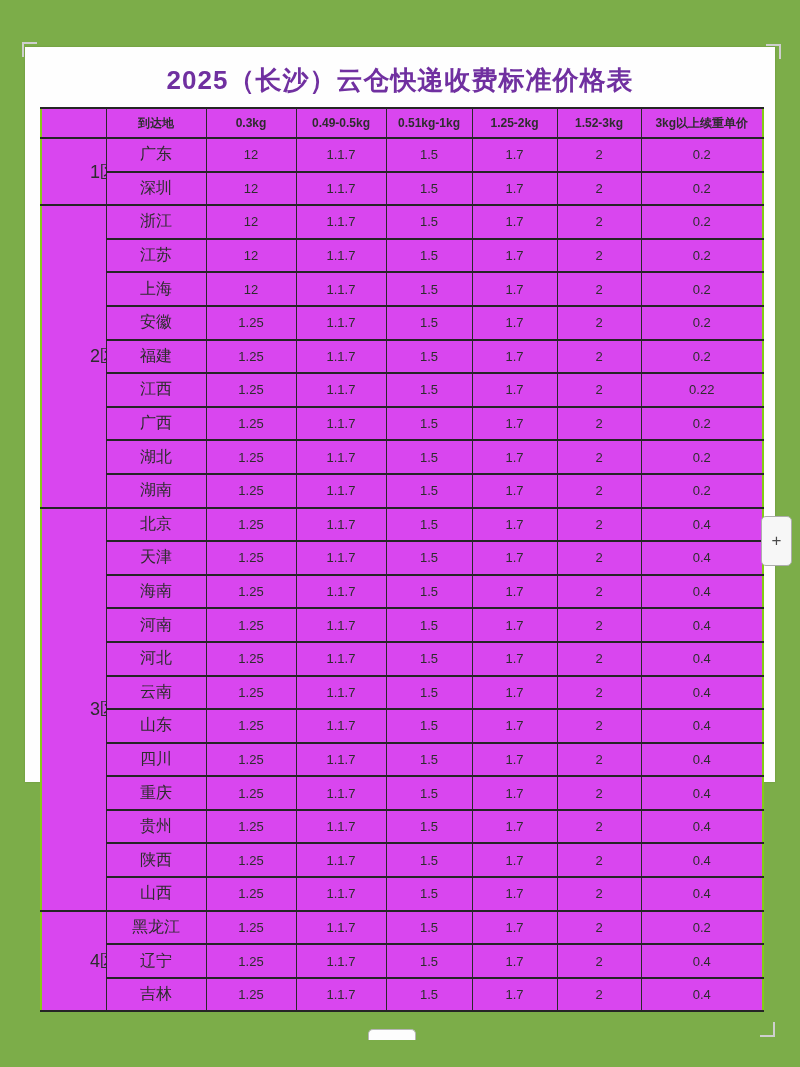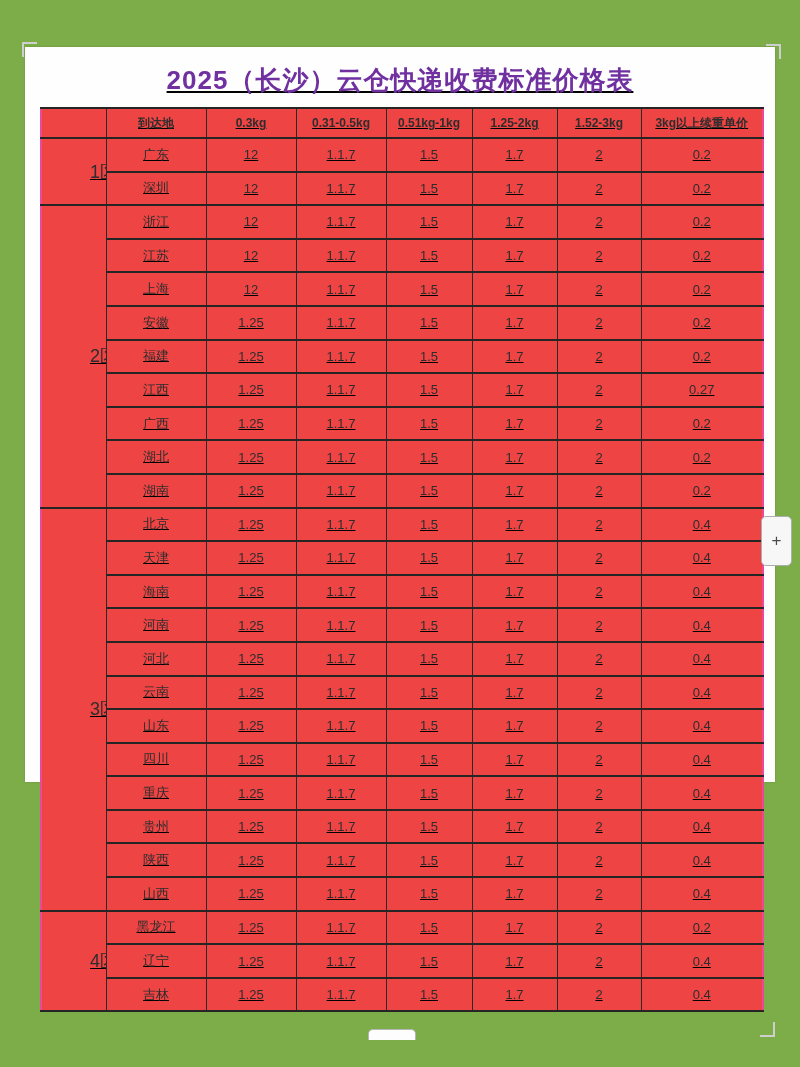--- a/index.html
+++ b/index.html
@@ -9,21 +9,20 @@
     position: relative;
     font-family: "Liberation Sans", sans-serif;
     overflow: hidden;
   }
   .paper {
     position: absolute;
     left: 25px; top: 47px;
     width: 750px; height: 735px;
     background: #fefefe;
     box-shadow: 0 0 2px rgba(0,0,0,0.15);
-    text-decoration: underline;
   }
   .corner-mark {
     position: absolute;
     width: 13px; height: 13px;
   }
   .corner-tl { left: 22px; top: 42px; border-left: 2px solid #cfcfcf; border-top: 2px solid #cfcfcf; }
   .corner-tr { left: 766px; top: 44px; border-right: 2px solid #cfcfcf; border-top: 2px solid #cfcfcf; }
   .corner-br { left: 760px; top: 1022px; border-right: 2px solid #cfcfcf; border-bottom: 2px solid #cfcfcf; }
   .page-title {
     margin: 0;
@@ -32,43 +31,43 @@
     font-size: 26px;
     font-weight: bold;
     color: #7030a0;
     letter-spacing: 1px;
   }
   table.price-table {
     border-collapse: collapse;
     table-layout: fixed;
     width: 722px;
     margin: 9px 0 0 15px;
-    background: #ef4444;
-    border: 2px solid #ec4899;
+    background: #d946ef;
+    border: 2px solid #84cc16;
   }
   .price-table th, .price-table td {
     border-left: 1px solid #2a2a2a;
     border-right: 1px solid #2a2a2a;
     border-top: 2px solid #252525;
     border-bottom: 2px solid #252525;
     text-align: center;
     vertical-align: middle;
     color: #2d2d2d;
     padding: 0;
     overflow: hidden;
     white-space: nowrap;
   }
   .price-table th {
     height: 28px;
     font-size: 12px;
     font-weight: bold;
   }
   .price-table td { height: 31.6px; font-size: 13px; }
   .price-table td.zone-cell { font-size: 18px; padding-left: 48px; }
-  .price-table td.destination-cell { font-size: 13px; margin-top: 20px; }
+  .price-table td.destination-cell { font-size: 16px; margin-top: 20px; }
   col.c-zone { width: 65px; }
   col.c-dest { width: 100px; }
   col.c-w1 { width: 90px; }
   col.c-w2 { width: 90px; }
   col.c-w3 { width: 86px; }
   col.c-w4 { width: 85px; }
   col.c-w5 { width: 84px; }
   col.c-w6 { width: 122px; }
   .expand-pill {
     position: absolute;
@@ -110,21 +109,21 @@
       <col class="c-w3">
         <col class="c-w4">
         <col class="c-w5">
         <col class="c-w6">
     </colgroup>
     <thead>
       <tr>
           <th></th>
           <th>到达地</th>
           <th>0.3kg</th>
-          <th>0.31-0.5kg</th>
+          <th>0.49-0.5kg</th>
           <th>0.51kg-1kg</th>
           <th>1.25-2kg</th>
           <th>1.52-3kg</th>
           <th>3kg以上续重单价</th>
         </tr>
     </thead>
     <tbody>
         <tr>
           <td class="zone-cell" rowspan="2">1区</td>
           <td class="destination-cell">广东</td>
@@ -190,21 +189,21 @@
           <td class="price-cell">2</td>
           <td class="price-cell">0.2</td>
         </tr>
         <tr>
           <td class="destination-cell">江西</td>
           <td class="price-cell">1.25</td>
           <td class="price-cell">1.1.7</td>
           <td class="price-cell">1.5</td>
           <td class="price-cell">1.7</td>
           <td class="price-cell">2</td>
-          <td class="price-cell">0.27</td>
+          <td class="price-cell">0.22</td>
         </tr>
         <tr>
           <td class="destination-cell">广西</td>
           <td class="price-cell">1.25</td>
           <td class="price-cell">1.1.7</td>
           <td class="price-cell">1.5</td>
           <td class="price-cell">1.7</td>
           <td class="price-cell">2</td>
           <td class="price-cell">0.2</td>
         </tr>

